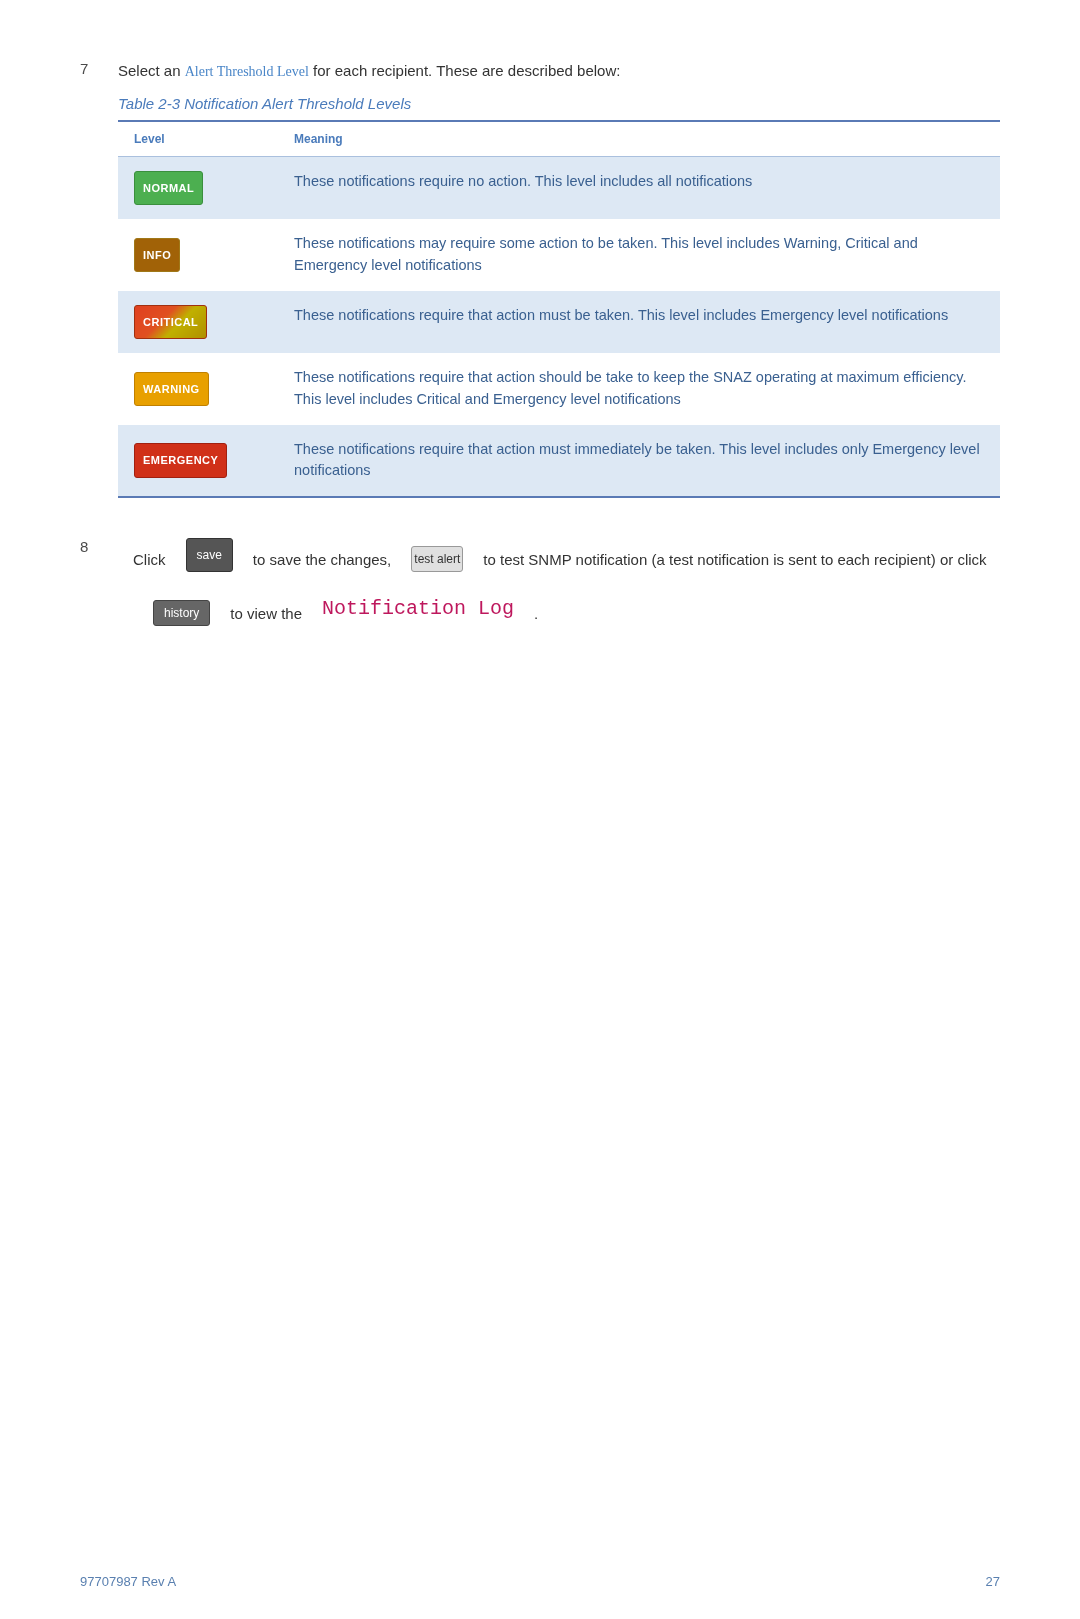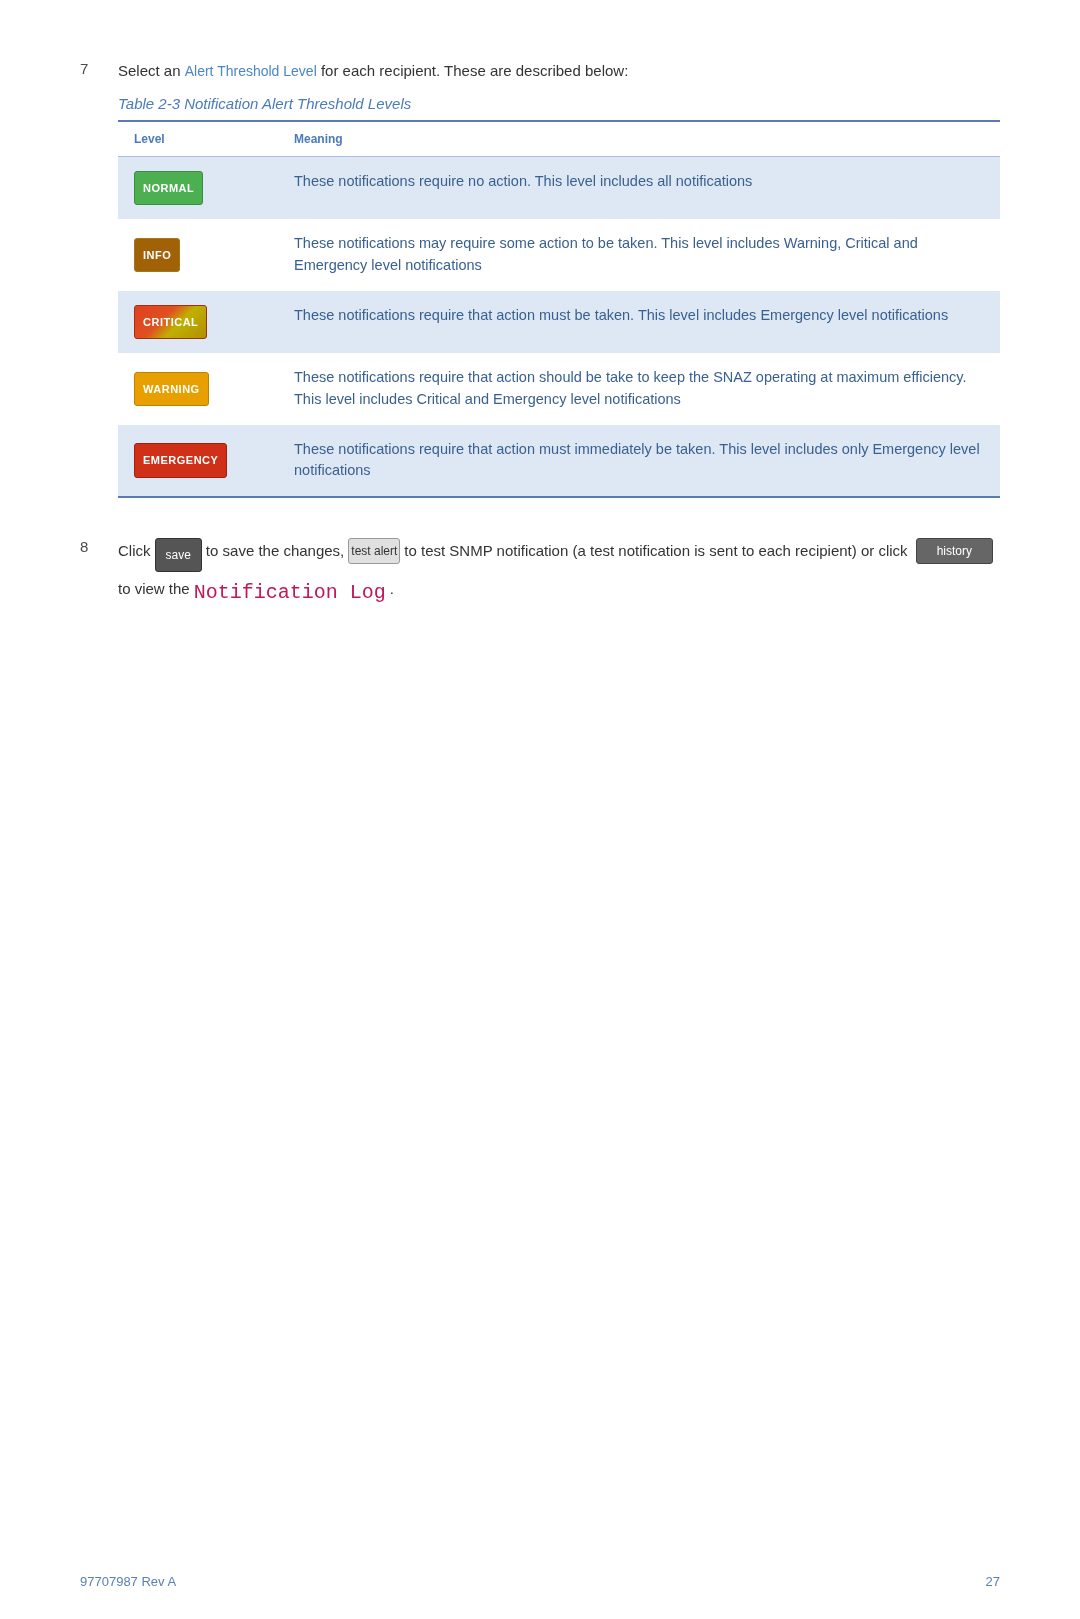--- a/index.html
+++ b/index.html
@@ -33,21 +33,21 @@
     }
 
     .step-text {
       color: #333;
       font-size: 15px;
       line-height: 1.5;
     }
 
     .highlight-link {
       color: #4a86c8;
-      font-family: Liberation Sans, sans-serif;
+      font-family: Liberation Serif, serif;
       font-size: 14px;
     }
 
     .table-caption {
       color: #4a7bbb;
       font-style: italic;
       font-size: 15px;
       margin-bottom: 8px;
       margin-left: 38px;
     }
@@ -129,25 +129,26 @@
 
     .badge-emergency {
       background: #d03018;
       border: 1px solid #a02010;
     }
 
     
     .step-8-content {
       display: flex;
       flex-wrap: wrap;
-      align-items: flex-start;
-      gap: 4px;
+      align-items: flex-end;
+      gap: 20px;
       font-size: 15px;
       color: #333;
       line-height: 1.7;
+      margin-left: 15px;
     }
 
     .btn-save {
       display: inline-block;
       background: #555;
       color: #fff;
       font-size: 12px;
       padding: 6px 10px;
       border-radius: 3px;
       border: 1px solid #333;
@@ -165,21 +166,21 @@
       border: 1px solid #999;
       font-weight: normal;
       vertical-align: middle;
     }
 
     .btn-history {
       display: inline-block;
       background: #666;
       color: #fff;
       font-size: 12px;
-      padding: 2px 20px;
+      padding: 2px 10px;
       border-radius: 3px;
       border: 1px solid #444;
       font-weight: normal;
       vertical-align: middle;
     }
 
     .notification-log-link {
       color: #be185d;
       font-family: Liberation Mono, monospace;
       font-size: 20px;

